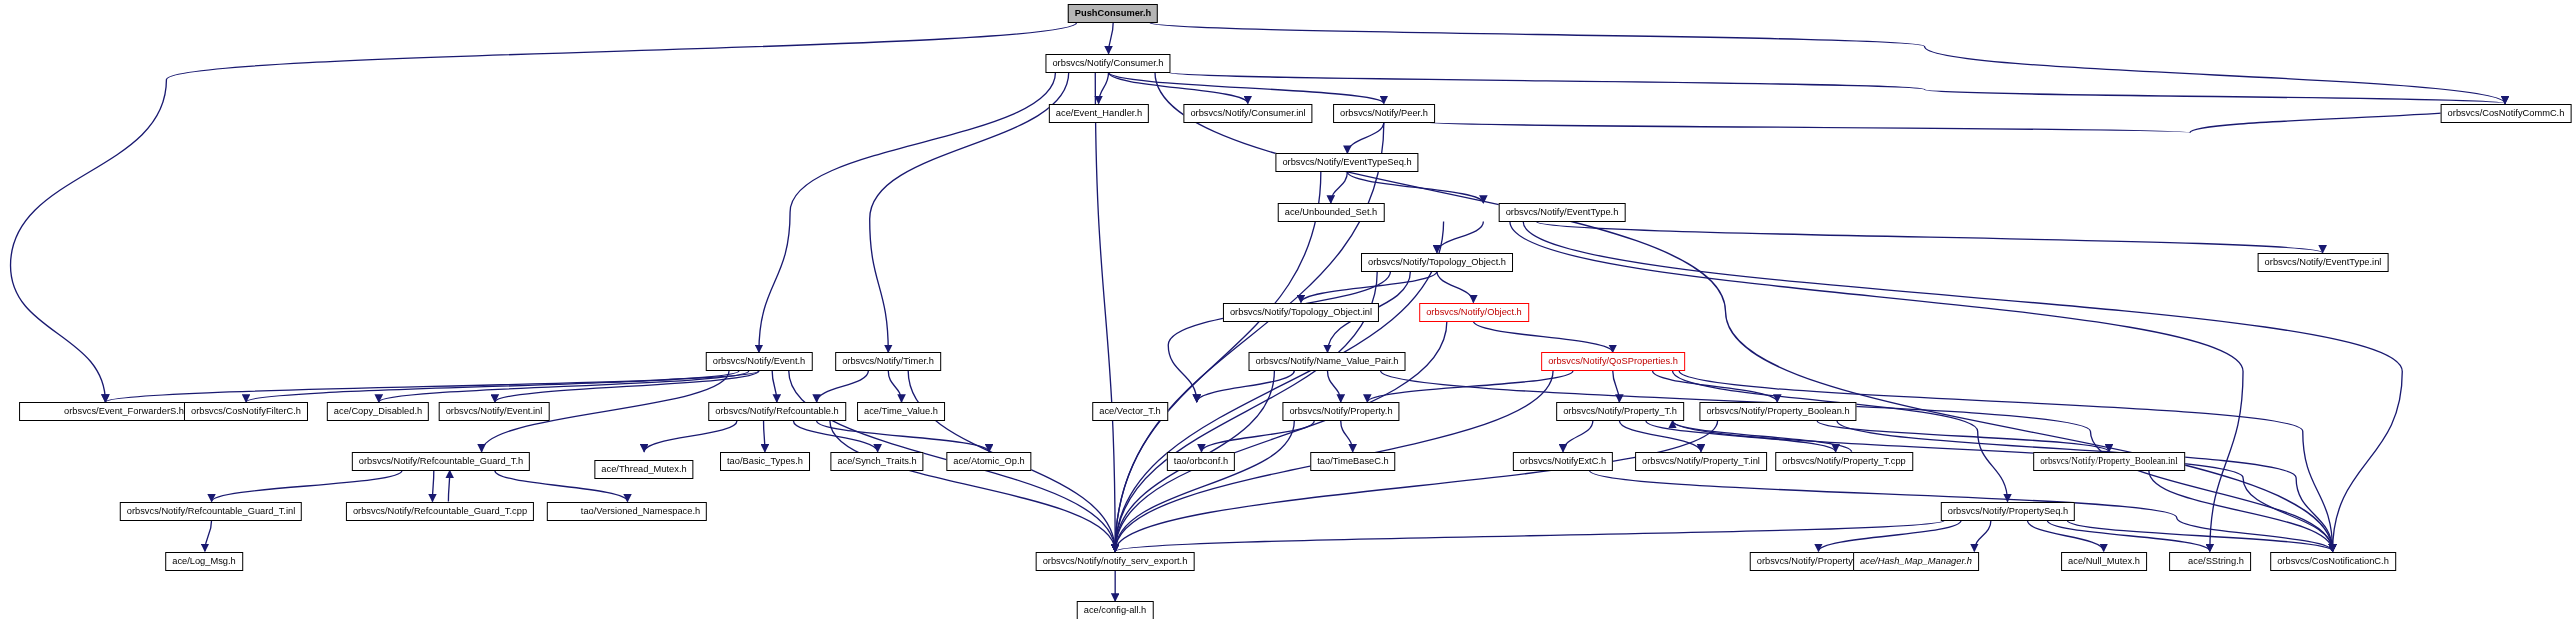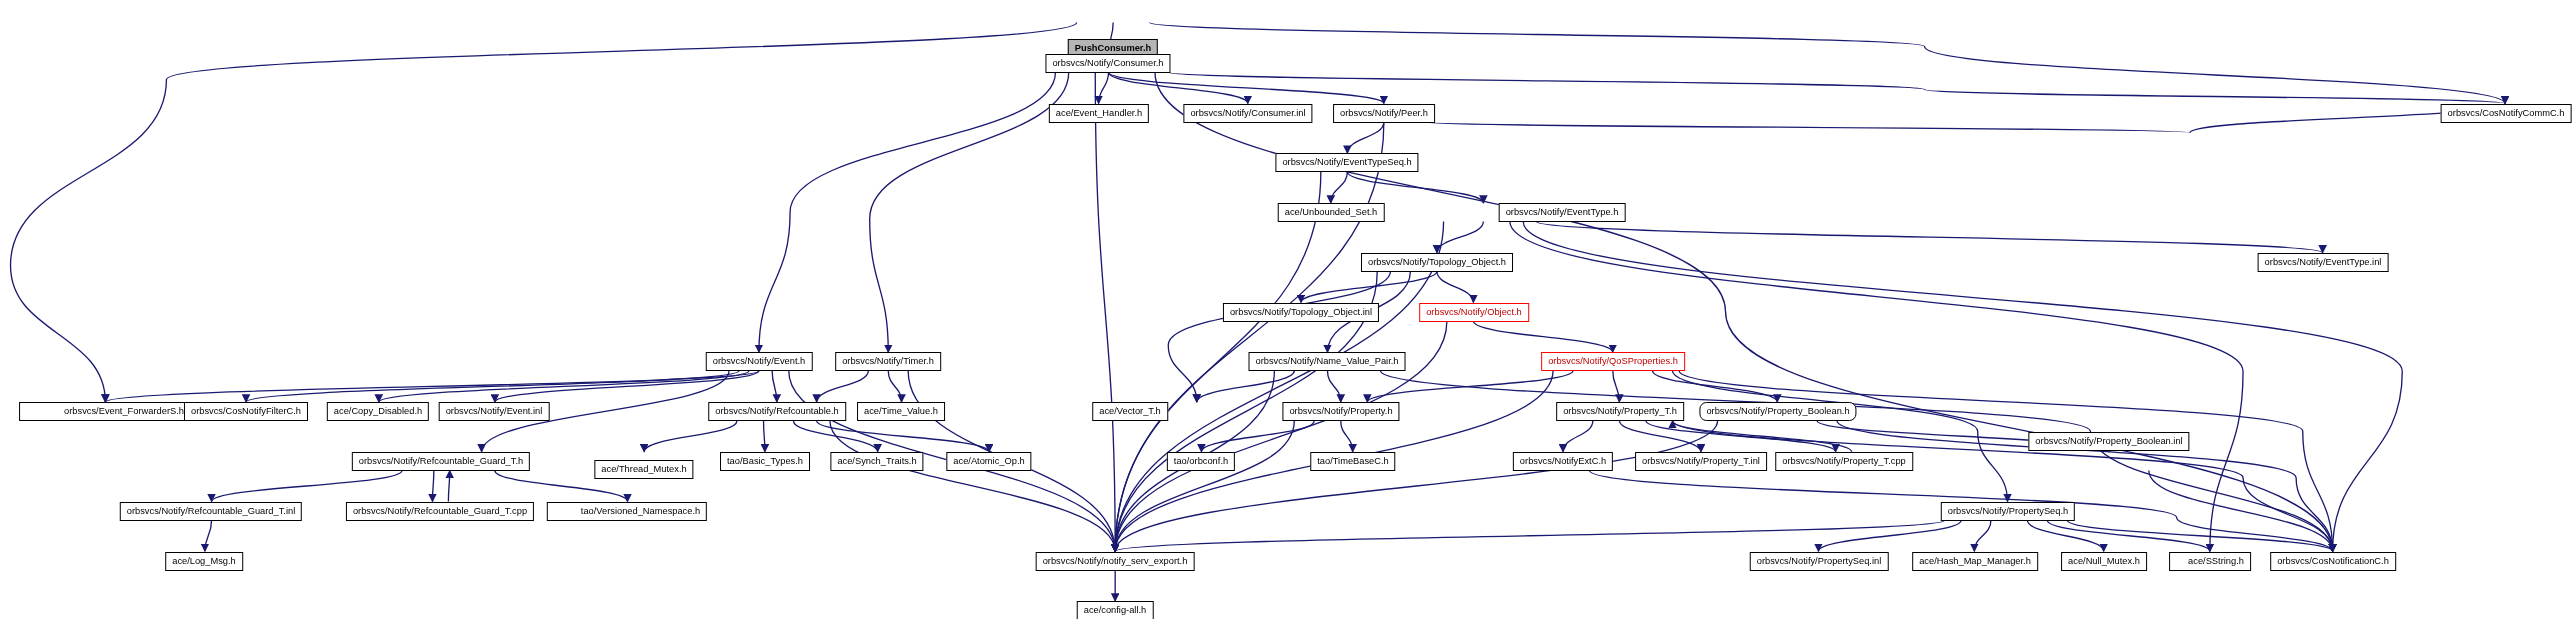--- a/index.html
+++ b/index.html
@@ -115,21 +115,21 @@
         <path d="M 2955 784 C 2955 807.5, 2740 807.5, 2740 831" fill="none" stroke="#191970" stroke-width="2" marker-end="url(#arrow)"></path>
         <path d="M 3000 784 C 3000 807.5, 2975 807.5, 2975 831" fill="none" stroke="#191970" stroke-width="2" marker-end="url(#arrow)"></path>
         <path d="M 3055 784 C 3055 807.5, 3170 807.5, 3170 831" fill="none" stroke="#191970" stroke-width="2" marker-end="url(#arrow)"></path>
         <path d="M 3085 784 C 3085 807.5, 3330 807.5, 3330 831" fill="none" stroke="#191970" stroke-width="2" marker-end="url(#arrow)"></path>
         <path d="M 3115 784 C 3115 807.5, 3515 807.5, 3515 831" fill="none" stroke="#191970" stroke-width="2" marker-end="url(#arrow)"></path>
         <path d="M 2930 784 C 2930 807.5, 1680 807.5, 1680 831" fill="none" stroke="#191970" stroke-width="2" marker-end="url(#arrow)"></path>
         <path d="M 1680 859 C 1680 882.5, 1680 882.5, 1680 906" fill="none" stroke="#191970" stroke-width="2" marker-end="url(#arrow)"></path>
       </g>
   </svg>
   <div id="nodes">
-      <div class="node root" style="left: 1113px; top: 4px; margin-top: 35px;">PushConsumer.h</div>
+      <div class="node root" style="left: 1113px; top: 4px;">PushConsumer.h</div>
       <div class="node normal" style="left: 1108px; top: 54px;">orbsvcs/Notify/Consumer.h</div>
       <div class="node normal" style="left: 1099px; top: 104px;">ace/Event_Handler.h</div>
       <div class="node normal" style="left: 1248px; top: 104px;">orbsvcs/Notify/Consumer.inl</div>
       <div class="node normal" style="left: 1384px; top: 104px;">orbsvcs/Notify/Peer.h</div>
       <div class="node normal" style="left: 2506px; top: 104px;">orbsvcs/CosNotifyCommC.h</div>
       <div class="node normal" style="left: 1347px; top: 153px;">orbsvcs/Notify/EventTypeSeq.h</div>
       <div class="node normal" style="left: 1331px; top: 203px;">ace/Unbounded_Set.h</div>
       <div class="node normal" style="left: 1562px; top: 203px;">orbsvcs/Notify/EventType.h</div>
       <div class="node normal" style="left: 1437px; top: 253px;">orbsvcs/Notify/Topology_Object.h</div>
       <div class="node normal" style="left: 2323px; top: 253px;">orbsvcs/Notify/EventType.inl</div>
@@ -141,39 +141,39 @@
       <div class="node truncated" style="left: 1613px; top: 352px;">orbsvcs/Notify/QoSProperties.h</div>
       <div class="node normal" style="left: 105px; top: 402px; padding-left: 44px;">orbsvcs/Event_ForwarderS.h</div>
       <div class="node normal" style="left: 246px; top: 402px;">orbsvcs/CosNotifyFilterC.h</div>
       <div class="node normal" style="left: 378px; top: 402px;">ace/Copy_Disabled.h</div>
       <div class="node normal" style="left: 494px; top: 402px;">orbsvcs/Notify/Event.inl</div>
       <div class="node normal" style="left: 777px; top: 402px;">orbsvcs/Notify/Refcountable.h</div>
       <div class="node normal" style="left: 901px; top: 402px;">ace/Time_Value.h</div>
       <div class="node normal" style="left: 1130px; top: 402px;">ace/Vector_T.h</div>
       <div class="node normal" style="left: 1341px; top: 402px;">orbsvcs/Notify/Property.h</div>
       <div class="node normal" style="left: 1620px; top: 402px;">orbsvcs/Notify/Property_T.h</div>
-      <div class="node normal" style="left: 1778px; top: 402px; border-radius: 7px;">orbsvcs/Notify/Property_Boolean.h</div>
+      <div class="node normal" style="left: 1778px; top: 402px;">orbsvcs/Notify/Property_Boolean.h</div>
       <div class="node normal" style="left: 441px; top: 452px;">orbsvcs/Notify/Refcountable_Guard_T.h</div>
       <div class="node normal" style="left: 644px; top: 452px; margin-top: 8px;">ace/Thread_Mutex.h</div>
       <div class="node normal" style="left: 765px; top: 452px;">tao/Basic_Types.h</div>
       <div class="node normal" style="left: 877px; top: 452px;">ace/Synch_Traits.h</div>
       <div class="node normal" style="left: 989px; top: 452px;">ace/Atomic_Op.h</div>
       <div class="node normal" style="left: 1201px; top: 452px;">tao/orbconf.h</div>
       <div class="node normal" style="left: 1353px; top: 452px;">tao/TimeBaseC.h</div>
       <div class="node normal" style="left: 1563px; top: 452px;">orbsvcs/NotifyExtC.h</div>
       <div class="node normal" style="left: 1701px; top: 452px;">orbsvcs/Notify/Property_T.inl</div>
       <div class="node normal" style="left: 1844px; top: 452px;">orbsvcs/Notify/Property_T.cpp</div>
-      <div class="node normal" style="left: 2109px; top: 432px;">orbsvcs/Notify/Property_Boolean.inl</div>
+      <div class="node normal" style="left: 2109px; top: 452px; font-family: Liberation Serif, serif;">orbsvcs/Notify/Property_Boolean.inl</div>
       <div class="node normal" style="left: 211px; top: 502px;">orbsvcs/Notify/Refcountable_Guard_T.inl</div>
       <div class="node normal" style="left: 440px; top: 502px;">orbsvcs/Notify/Refcountable_Guard_T.cpp</div>
       <div class="node normal" style="left: 627px; top: 502px; padding-left: 33px;">tao/Versioned_Namespace.h</div>
       <div class="node normal" style="left: 2008px; top: 502px;">orbsvcs/Notify/PropertySeq.h</div>
       <div class="node normal" style="left: 204px; top: 552px;">ace/Log_Msg.h</div>
       <div class="node normal" style="left: 1115px; top: 552px;">orbsvcs/Notify/notify_serv_export.h</div>
       <div class="node normal" style="left: 1819px; top: 552px;">orbsvcs/Notify/PropertySeq.inl</div>
-      <div class="node normal" style="left: 1975px; top: 552px;">ace/Hash_Map_Manager.h</div>
+      <div class="node normal" style="left: 1916px; top: 552px; font-style: italic;">ace/Hash_Map_Manager.h</div>
       <div class="node normal" style="left: 2104px; top: 552px;">ace/Null_Mutex.h</div>
       <div class="node normal" style="left: 2210px; top: 552px; padding-left: 18px;">ace/SString.h</div>
       <div class="node normal" style="left: 2333px; top: 552px;">orbsvcs/CosNotificationC.h</div>
       <div class="node normal" style="left: 1115px; top: 601px;">ace/config-all.h</div>
     </div>
 </div>
 
 
 </body></html>

